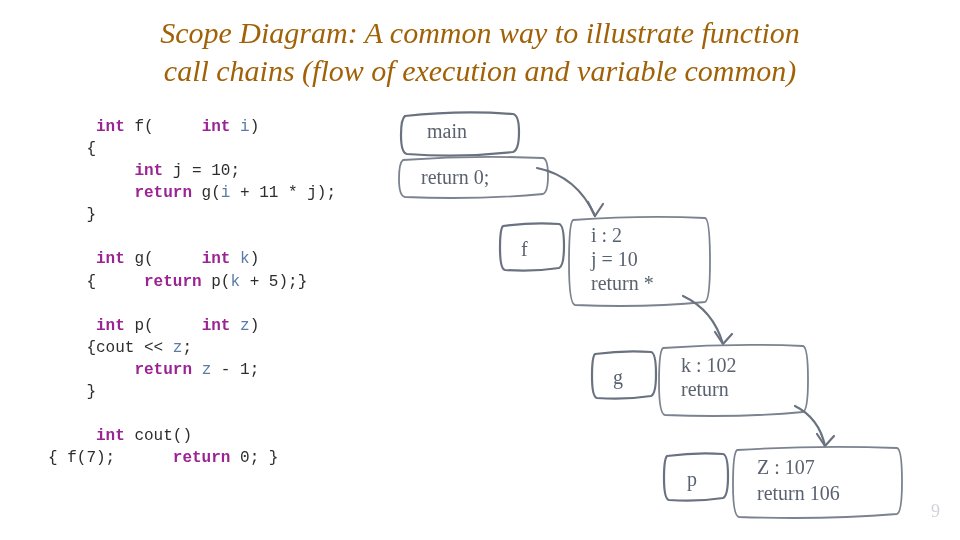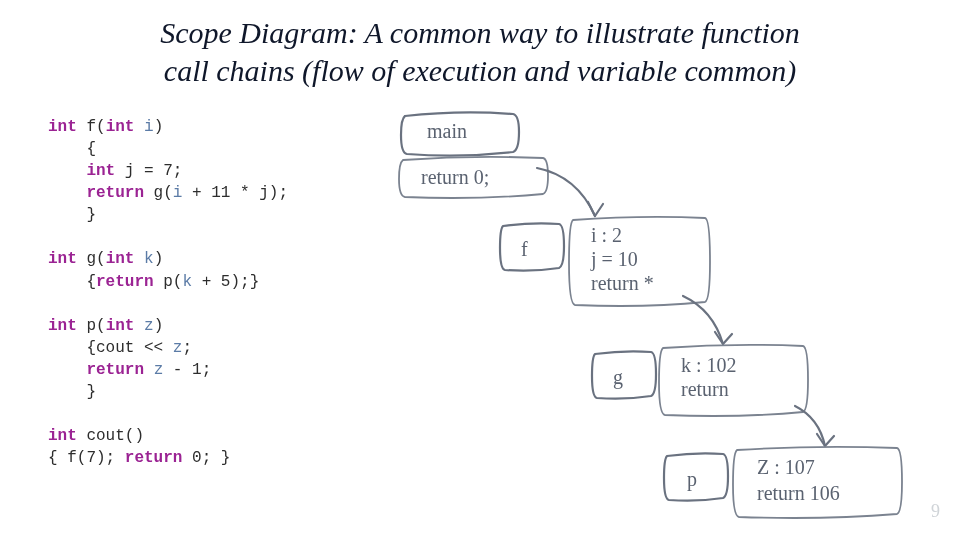--- a/index.html
+++ b/index.html
@@ -18,34 +18,34 @@
   }
   .title {
     position: absolute;
     top: 14px;
     left: 40px;
     right: 40px;
     text-align: center;
     font-size: 30px;
     font-style: italic;
     line-height: 1.25;
-    color: #0f172a;
+    color: #a16207;
     font-weight: 500;
   }
   .code {
     position: absolute;
     top: 116px;
     left: 48px;
     font-family: Consolas, 'Courier New', monospace;
     font-size: 16px;
     line-height: 1.38;
     color: #2d2d2d;
     white-space: pre;
   }
-  .kw { color: #9b2393; font-weight: 600; }
+  .kw { color: #9b2393; font-weight: 600; margin-left: 48px; }
   .var{ color: #5b7ba6; }
   .drawing {
     position: absolute;
     top: 108px;
     left: 395px;
     width: 540px;
     height: 420px;
     pointer-events: none;
   }
   .hand-label {
@@ -81,21 +81,21 @@
 
 <div class="slide">
 
   <div class="title">
     <span>Scope Diagram: A common way to illustrate function</span><br>
     <span>call chains (flow of execution and variable common)</span>
   </div>
 
   <div class="code"><span class="kw">int</span><span> f(</span><span class="kw">int</span><span class="var"> i</span><span>)</span>
     <span>{</span>
-    <span class="kw">int</span><span> j = 7;</span>
+    <span class="kw">int</span><span> j = 10;</span>
     <span class="kw">return</span><span> g(</span><span class="var">i</span><span> + 11 * j);</span>
     <span>}</span>
 
 <span class="kw">int</span><span> g(</span><span class="kw">int</span><span class="var"> k</span><span>)</span>
     <span>{</span><span class="kw">return</span><span> p(</span><span class="var">k</span><span> + 5);}</span>
 
 <span class="kw">int</span><span> p(</span><span class="kw">int</span><span class="var"> z</span><span>)</span>
     <span>{cout &lt;&lt; </span><span class="var">z</span><span>;</span>
     <span class="kw">return</span><span> </span><span class="var">z</span><span> - 1;</span>
     <span>}</span>

